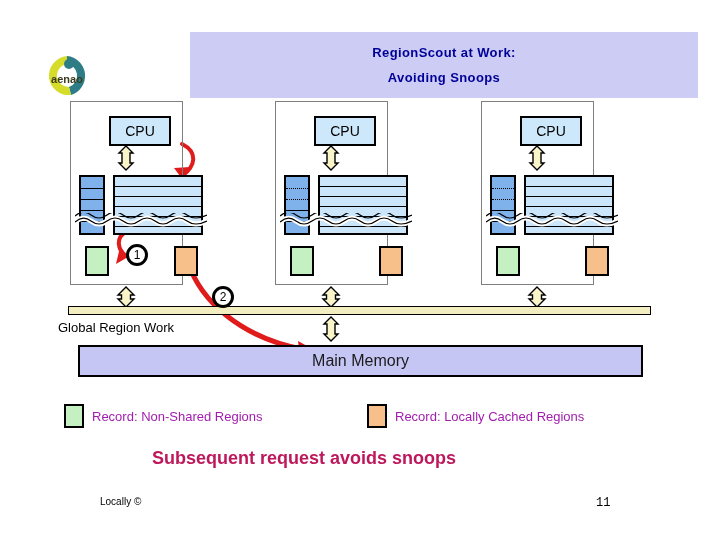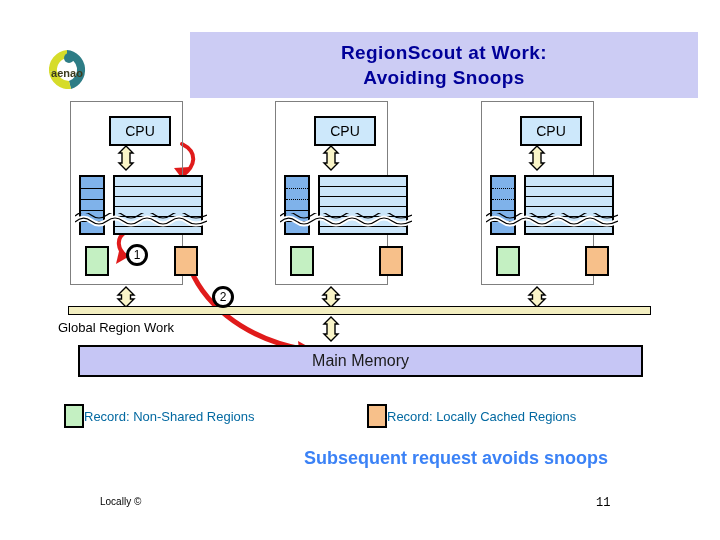--- a/index.html
+++ b/index.html
@@ -12,42 +12,42 @@
     height: 540px;
     position: relative;
     overflow: hidden;
     font-family: "Liberation Sans", sans-serif;
   }
 
   
   #logo {
     position: absolute;
     left: 38px;
-    top: 41px;
+    top: 47px;
     width: 58px;
     height: 58px;
   }
 
   
   #title-banner {
     position: absolute;
     left: 190px;
     top: 32px;
     width: 508px;
     height: 66px;
     background: #ccccf4;
     display: flex;
     flex-direction: column;
     align-items: center;
     justify-content: center;
   }
   .title-line {
     color: #000099;
     font-weight: bold;
-    font-size: 19px;
+    font-size: 13px;
     line-height: 25px;
     letter-spacing: 0.4px;
     white-space: nowrap;
   }
 
   
   #diagram {
     position: absolute;
     left: 0;
     top: 0;
@@ -195,43 +195,43 @@
     position: absolute;
     left: 64px;
     top: 404px;
     width: 600px;
     height: 26px;
   }
   .legend-item {
     position: absolute;
     display: flex;
     align-items: center;
-    gap: 0;
+    gap: 8px;
     font-size: 13px;
-    color: #0369a1;
+    color: #a21caf;
     white-space: nowrap;
   }
   #legend-item-0 { left: 0px; top: 0px; }
   #legend-item-1 { left: 295px; top: 0px; padding-left: 8px; }
   .legend-swatch {
     width: 20px;
     height: 24px;
     border: 2px solid #000;
     box-sizing: border-box;
   }
 
   #tagline {
     position: absolute;
     left: 0;
     top: 448px;
     width: 608px;
-    text-align: right;
+    text-align: center;
     font-size: 18px;
     font-weight: bold;
-    color: #3b82f6;
+    color: #be185d;
   }
 
   #footer-author {
     position: absolute;
     left: 100px;
     top: 496px;
     font-size: 10px;
     color: #000;
   }
   #footer-page {

